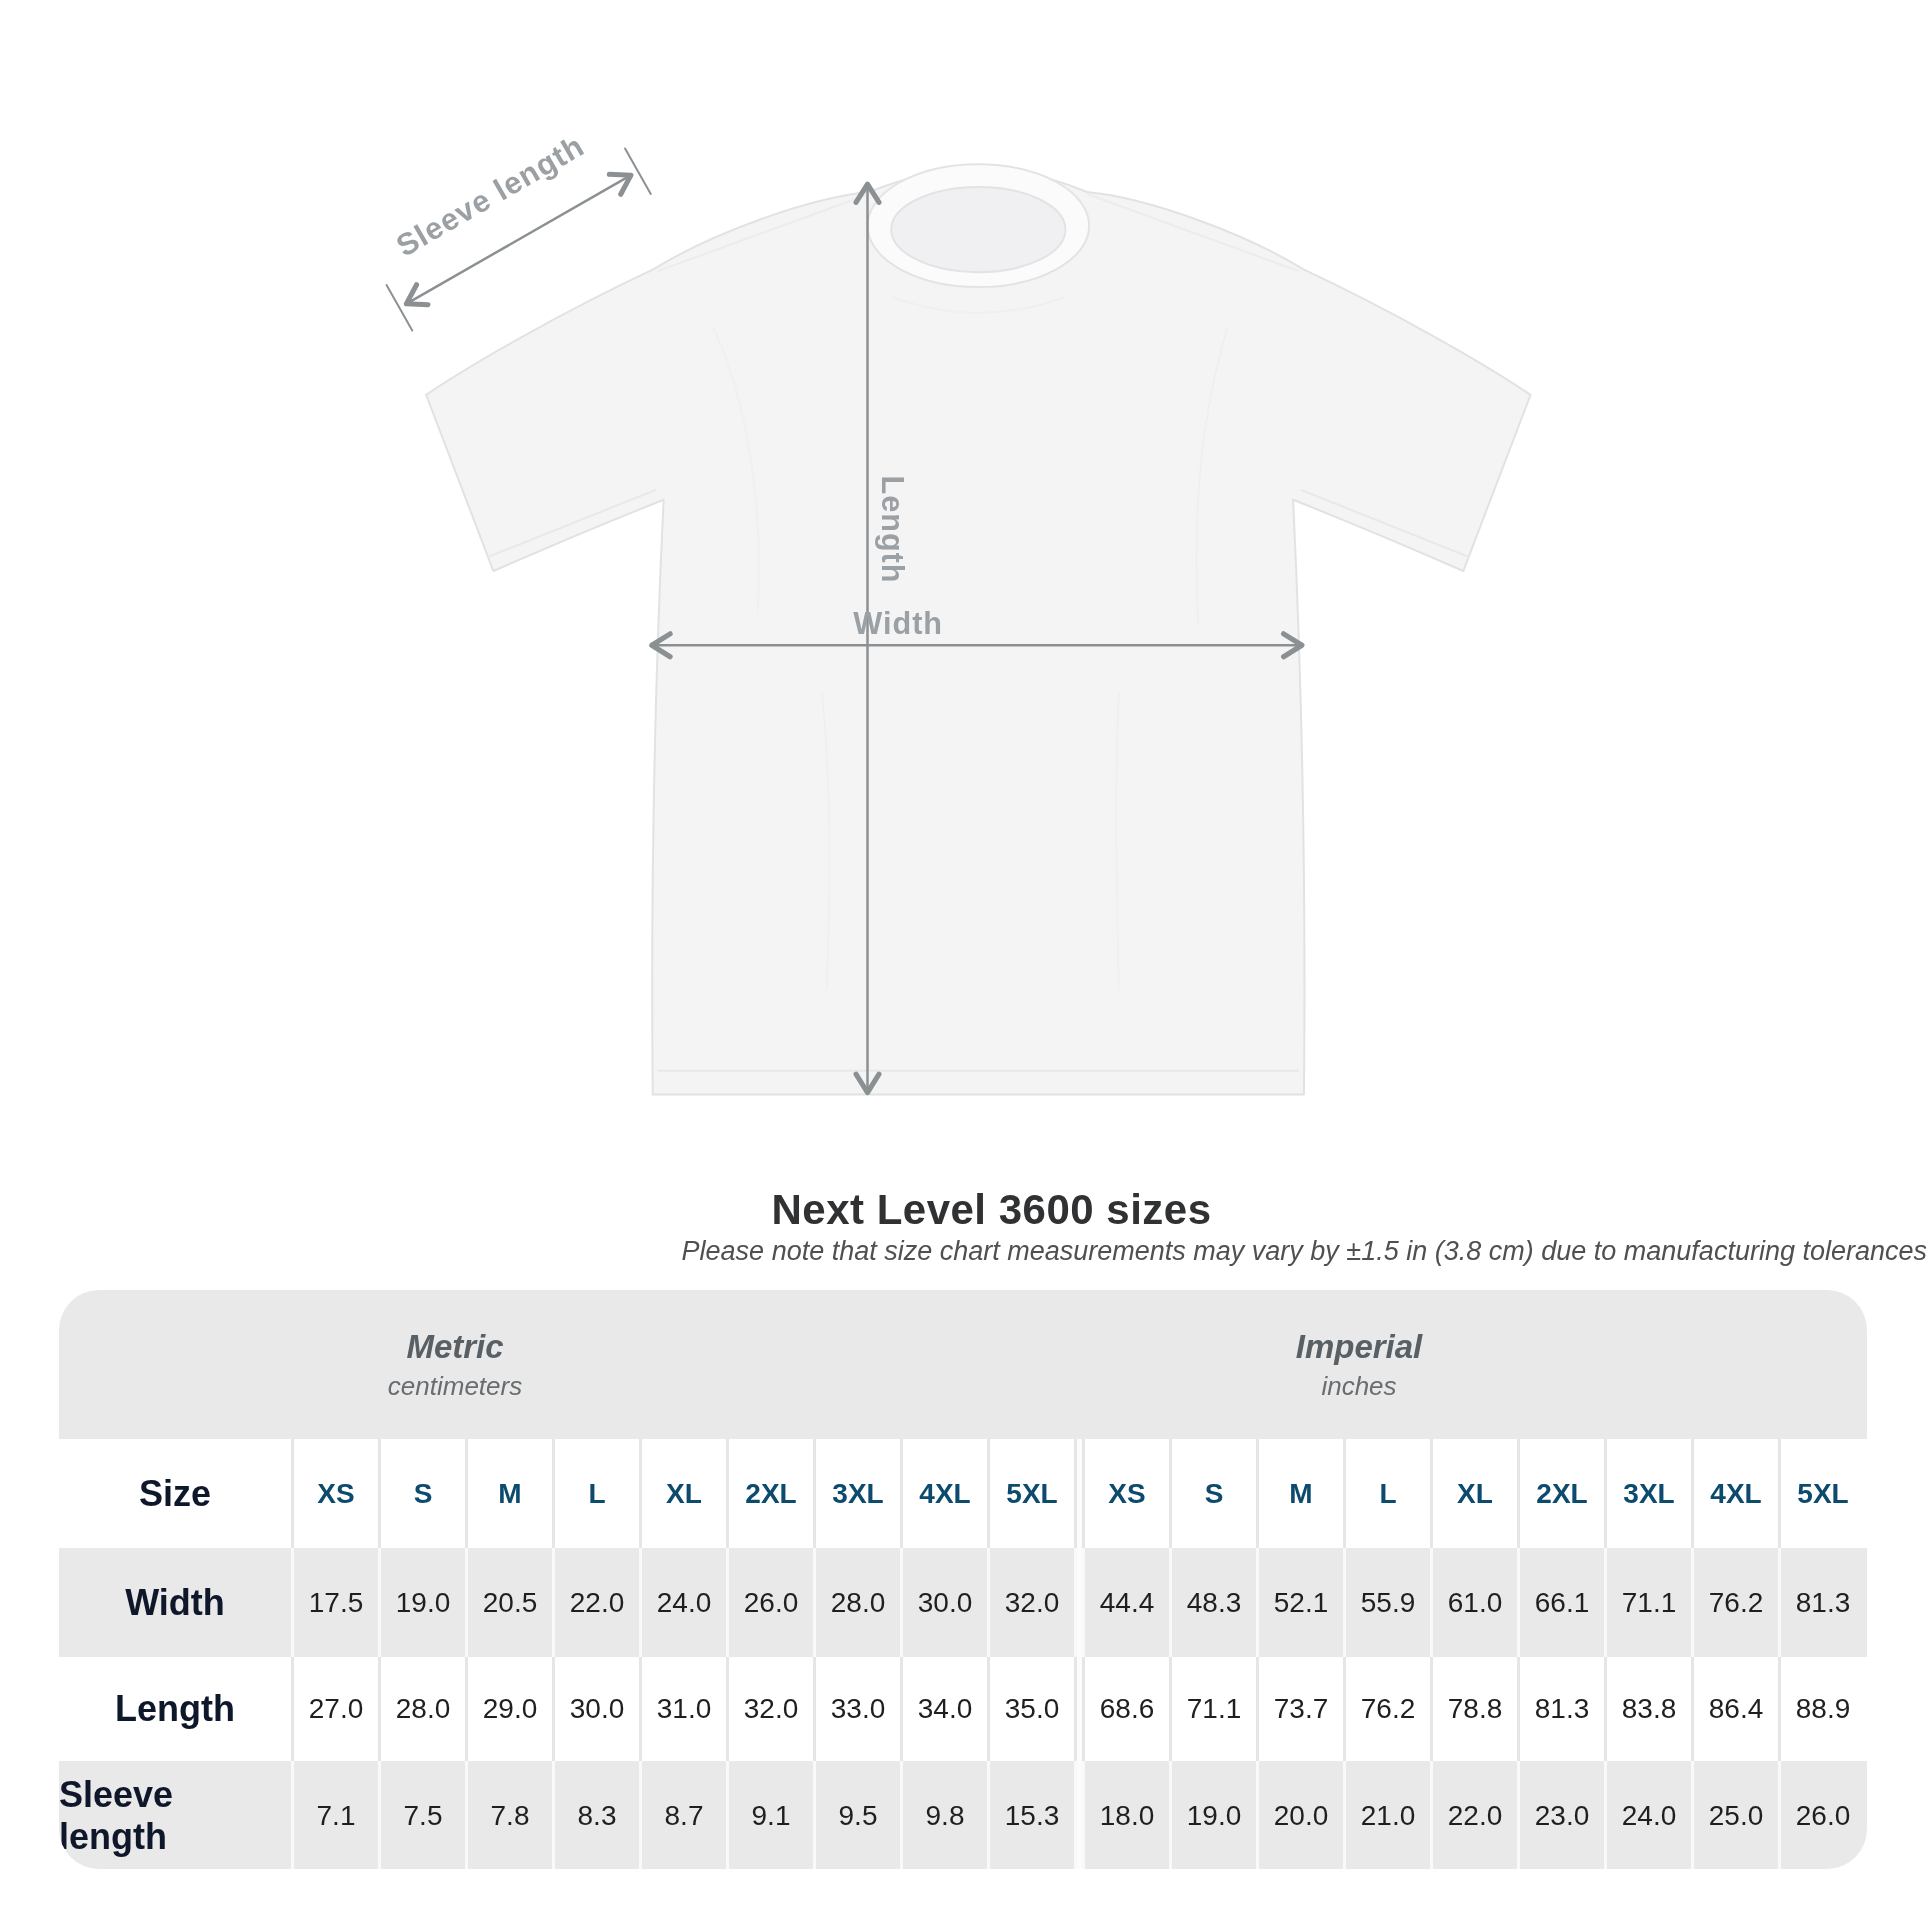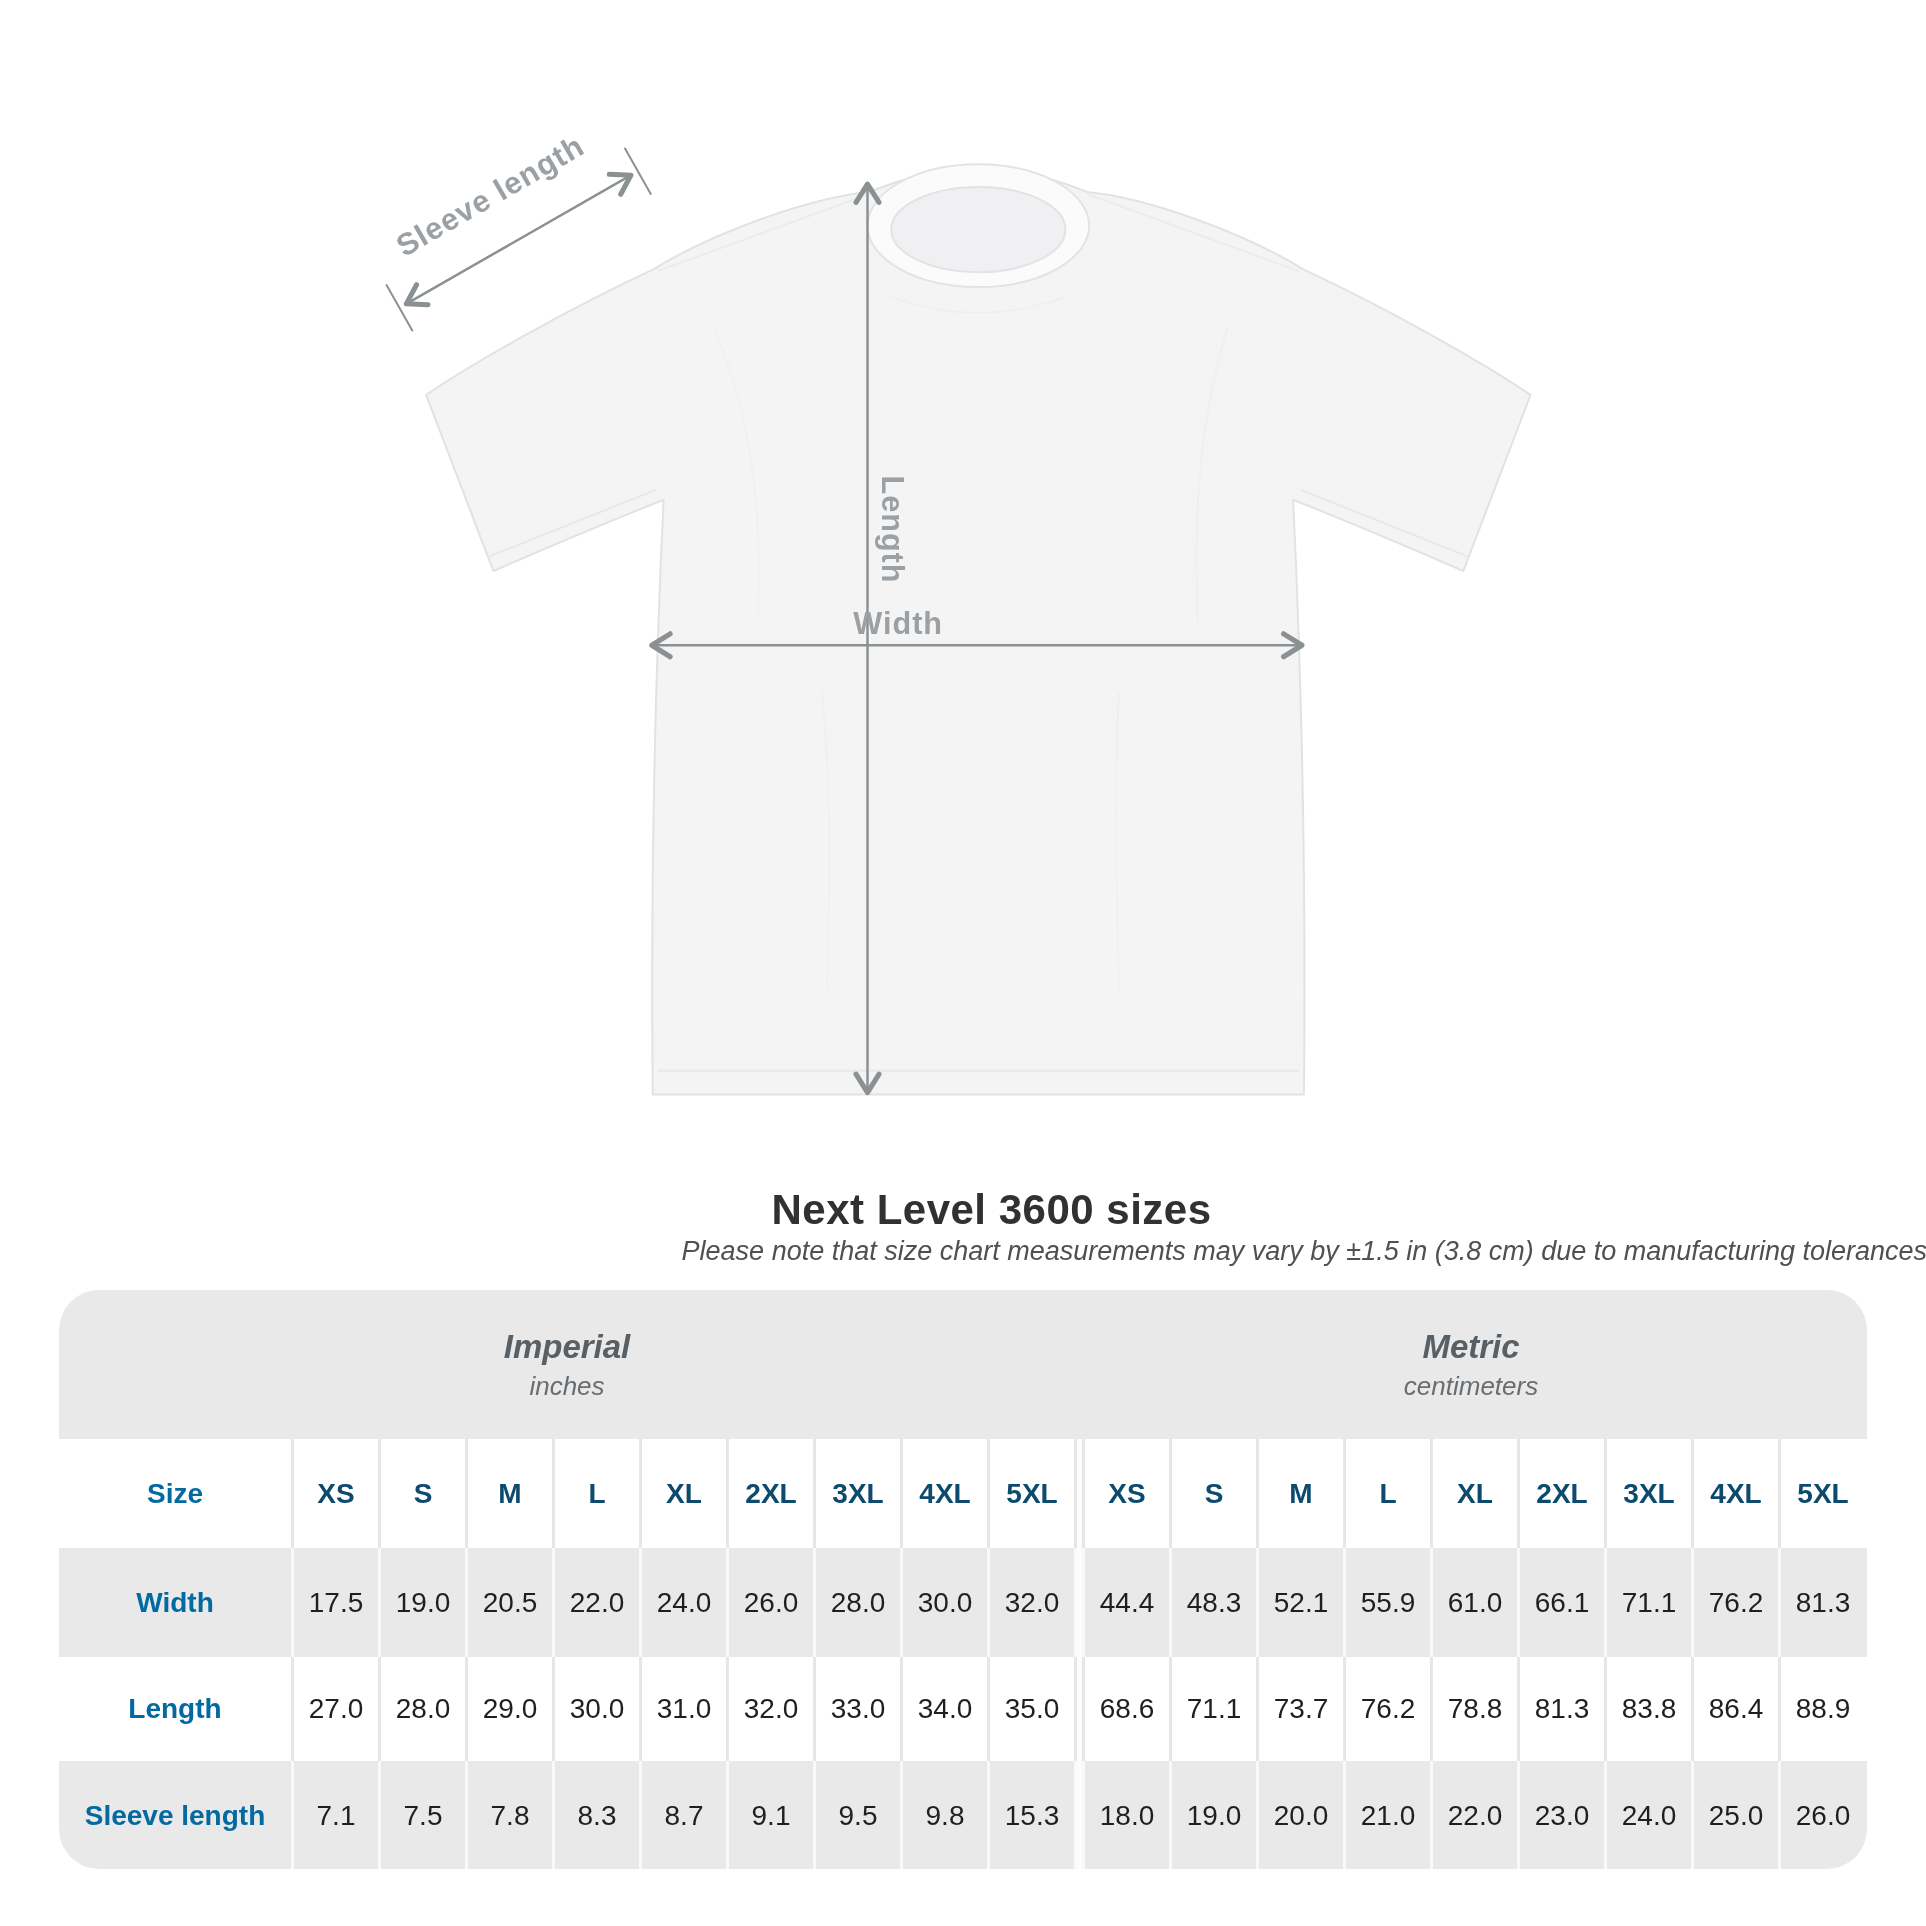--- a/index.html
+++ b/index.html
@@ -28,21 +28,21 @@
   .band-title { font-size:33px; font-weight:bold; font-style:italic; color:#596065; line-height:1; }
   .band-unit  { font-size:26px; font-style:italic; color:#676d71; line-height:1; }
 
   .row { display:flex; align-items:stretch; }
   .r-head  { height:109px; background:#ffffff; --sep:#e6e6e6; }
   .r-gray  { height:109px; background:#e9e9e9; --sep:#f9f9f9; }
   .r-white { height:104px; background:#ffffff; --sep:#e6e6e6; }
 
   .row .lbl {
     width:232px; display:flex; align-items:center; justify-content:center;
-    font-size:28px; font-weight:bold; color:#0369a1;
+    font-size:36px; font-weight:bold; color:#0f172a;
   }
   .row .c {
     width:87px; box-sizing:border-box; border-left:3px solid var(--sep);
     display:flex; align-items:center; justify-content:center;
     font-size:28px; color:#1e1f21;
   }
   .r-head .c { font-weight:bold; color:#0c4a6e; }
   .row .gap { width:8px; box-sizing:border-box; background:#fcfcfc; border-left:3px solid var(--sep); }
   .row .gap + .c { border-left:3px solid var(--sep); }
 
@@ -108,27 +108,27 @@
     <text class="dim-label" transform="translate(891,535) rotate(90)" text-anchor="middle">Length</text>
     <text class="dim-label" x="907" y="641" text-anchor="middle">Width</text>
   </svg>
 </div>
 
 <h1 class="page-title">Next Level 3600 sizes</h1>
 <p class="page-subtitle">Please note that size chart measurements may vary by ±1.5 in (3.8 cm) due to manufacturing tolerances</p>
 
 <div class="tbl">
   <div class="band">
+    <div class="band-half met">
+      <div class="band-title">Metric</div>
+      <div class="band-unit">centimeters</div>
+    </div>
     <div class="band-half imp">
       <div class="band-title">Imperial</div>
       <div class="band-unit">inches</div>
-    </div>
-    <div class="band-half met">
-      <div class="band-title">Metric</div>
-      <div class="band-unit">centimeters</div>
     </div>
   </div>
   <div class="row r-head" id="row-head">
       <div class="lbl">Size</div>
       <div class="c">XS</div>
       <div class="c">S</div>
       <div class="c">M</div>
       <div class="c">L</div>
       <div class="c">XL</div>
       <div class="c">2XL</div>

